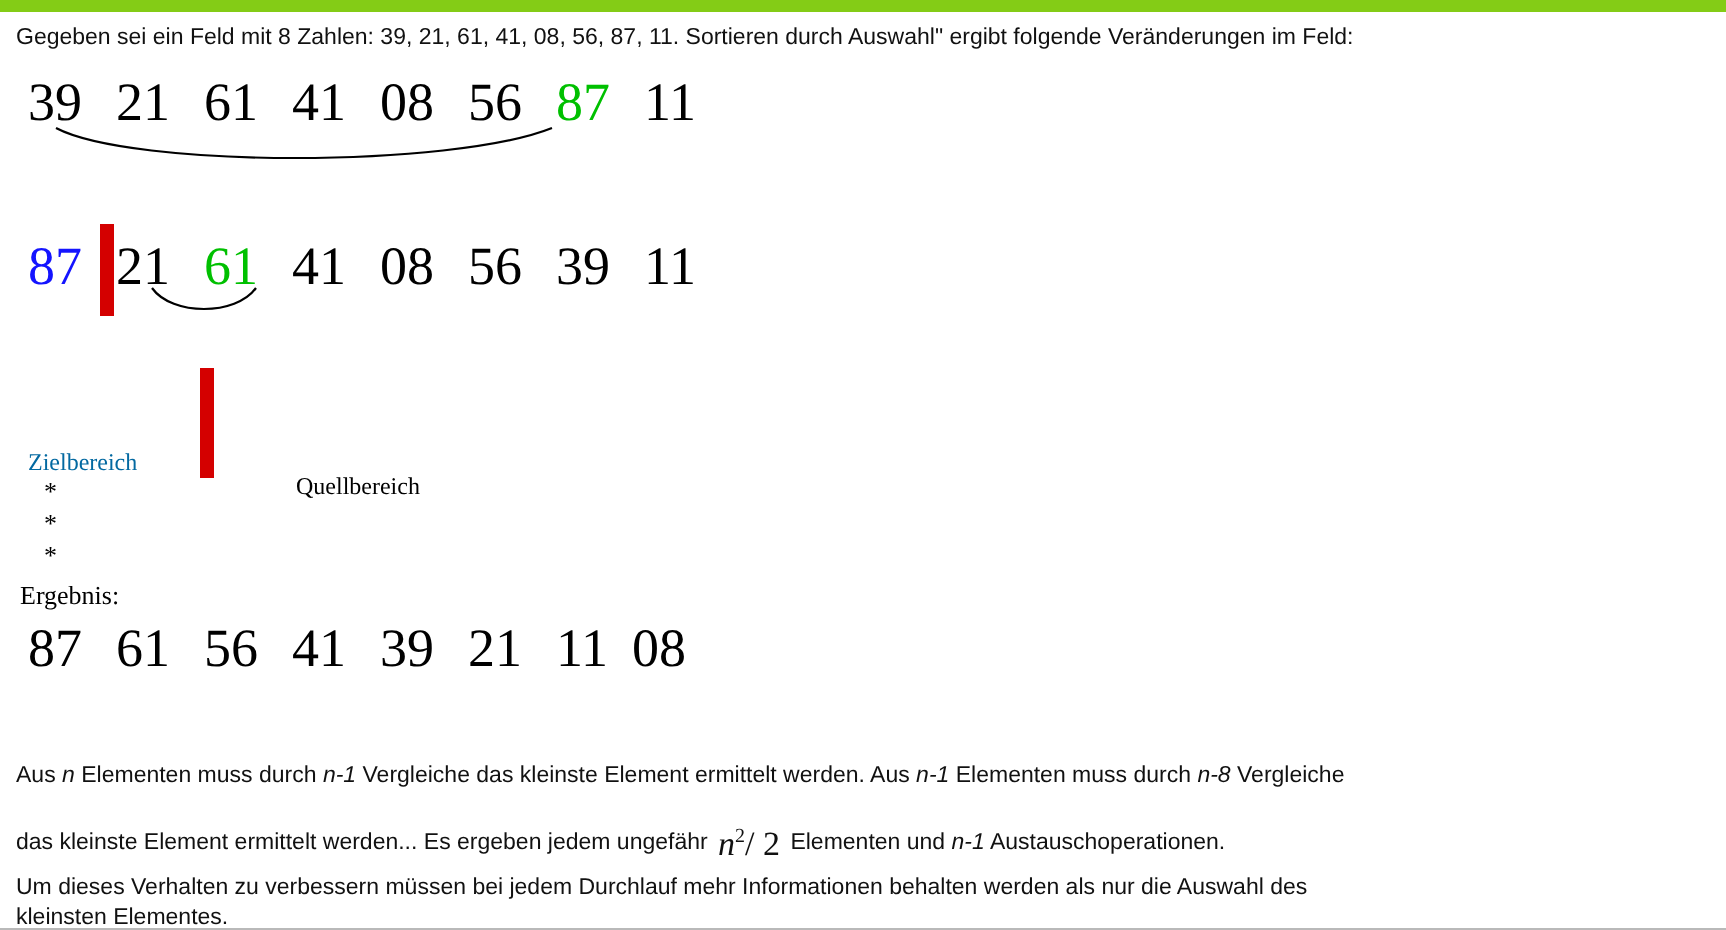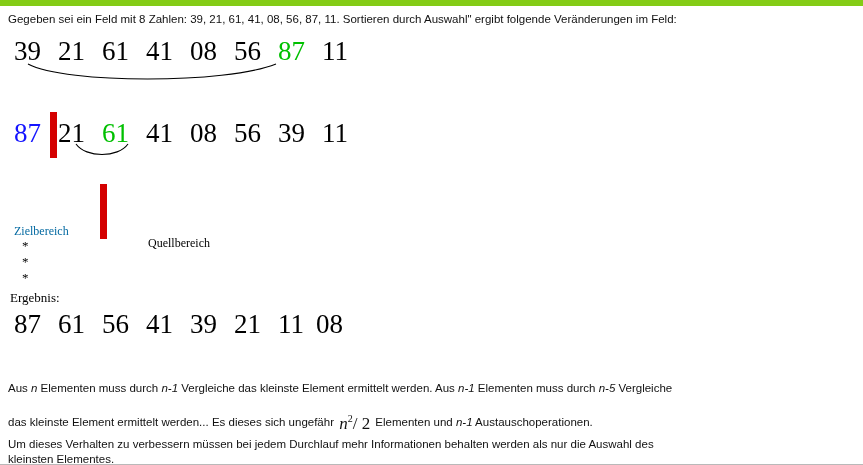--- a/index.html
+++ b/index.html
@@ -167,25 +167,25 @@
 
   <div class="stars">*<br>*<br>*</div>
 
   <div class="ergebnis">Ergebnis:</div>
 
   <div class="numrow row4">
     <span class="n">87</span><span class="n">61</span><span class="n">56</span><span class="n">41</span><span class="n">39</span><span class="n">21</span><span class="n tight">11</span><span class="n">08</span>
   </div>
 
   <div class="para para1">
-    <span>Aus </span><i>n</i><span> Elementen muss durch </span><i>n-1</i><span> Vergleiche das kleinste Element ermittelt werden. Aus </span><i>n-1</i><span> Elementen muss durch </span><i>n-5</i><span> Vergleiche</span>
+    <span>Aus </span><i>n</i><span> Elementen muss durch </span><i>n-1</i><span> Vergleiche das kleinste Element ermittelt werden. Aus </span><i>n-1</i><span> Elementen muss durch </span><i>n-8</i><span> Vergleiche</span>
   </div>
 
   <div class="para para2">
-    <span>das kleinste Element ermittelt werden... Es dieses sich ungefähr </span><span class="frac"><i>n</i><sup>2</sup><span>/ 2</span></span><span> Elementen und </span><i>n-1</i><span> Austauschoperationen.</span>
+    <span>das kleinste Element ermittelt werden... Es ergeben jedem ungefähr </span><span class="frac"><i>n</i><sup>2</sup><span>/ 2</span></span><span> Elementen und </span><i>n-1</i><span> Austauschoperationen.</span>
   </div>
 
   <div class="para para3">
     <div>Um dieses Verhalten zu verbessern müssen bei jedem Durchlauf mehr Informationen behalten werden als nur die Auswahl des</div>
     <div>kleinsten Elementes.</div>
   </div>
 
 </div>
 
 </body></html>

